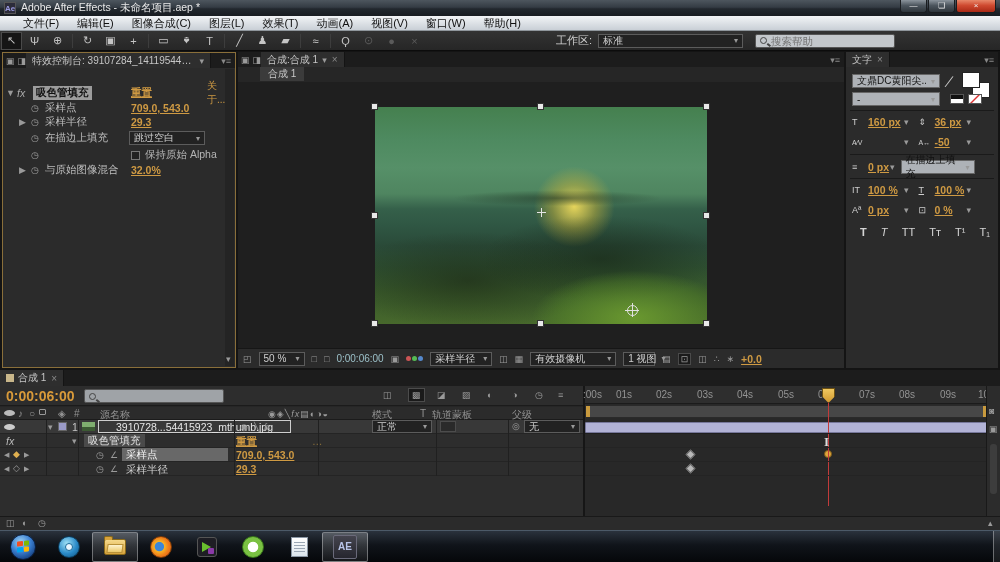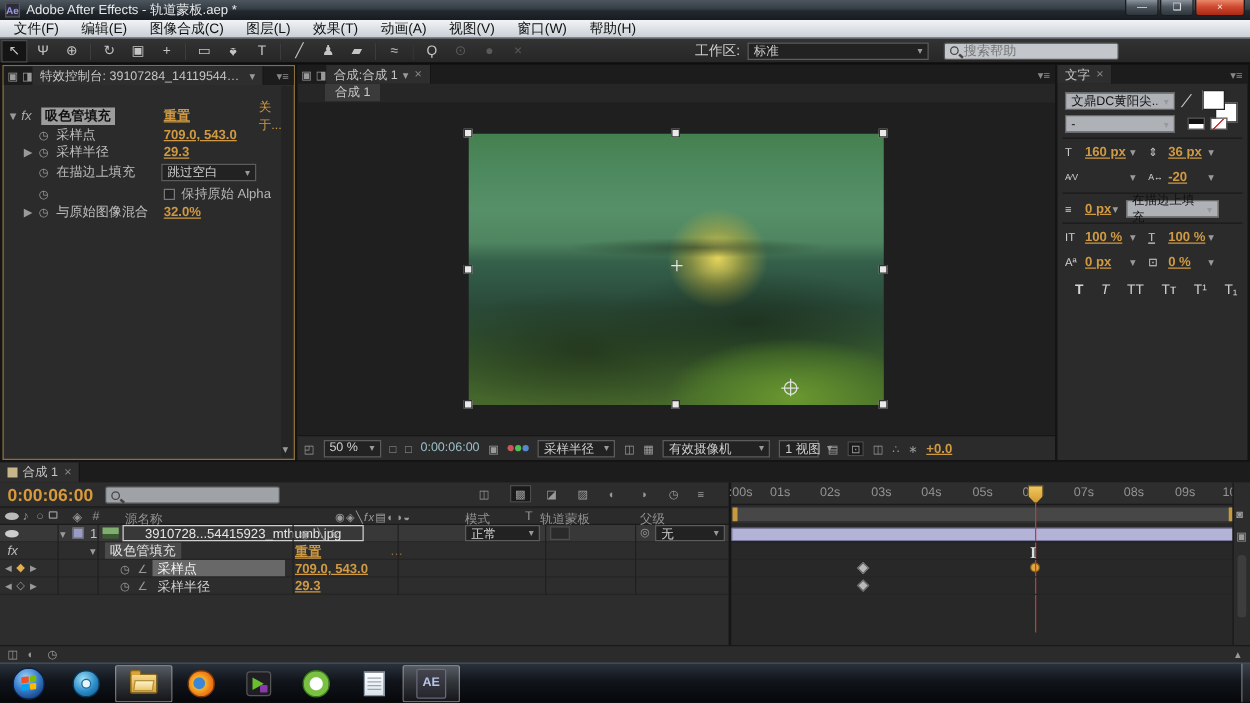--- a/index.html
+++ b/index.html
@@ -13,21 +13,21 @@
     display:flex; align-items:center; padding-left:4px; color:#e8e8e8; font-size:10.5px; }
   .ae-badge { width:12px; height:12px; background:#2c2c3a; border:1px solid #555; color:#9a9ae0;
     font-size:8px; font-weight:bold; display:flex; align-items:center; justify-content:center; margin-right:5px; }
   .winbtns { position:absolute; right:4px; top:0; display:flex; }
   .winbtn { width:27px; height:13px; margin-left:1px; border:1px solid #1a1d20; border-top:none;
     border-radius:0 0 3px 3px; background:linear-gradient(180deg,#8b949c,#4d565e 45%,#2e353b);
     color:#eee; font-size:8px; text-align:center; line-height:12px; }
   .winbtn.close { width:40px; background:linear-gradient(180deg,#e8886a,#cf4a30 45%,#a92915); }
   .menubar { left:0; top:16px; width:1000px; height:15px;
     background:linear-gradient(180deg,#f2f4f6,#d9dee3 60%,#c9cfd6); border-bottom:1px solid #8f969c;
-    display:flex; align-items:center; padding-left:2px; }
+    display:flex; align-items:center; padding-left:14px; }
   .menuitem { padding:0 9px; font-size:11px; color:#111; line-height:15px; }
   .toolbar { left:0; top:31px; width:1000px; height:20px;
     background:linear-gradient(180deg,#333,#262626); border-bottom:1px solid #0c0c0c;
     display:flex; align-items:center; color:#c9c9c9; }
   .tool { width:21px; height:18px; display:flex; align-items:center; justify-content:center;
     font-size:11px; color:#c5c5c5; margin:0 1px; }
   .tool.active { background:#151515; border:1px solid #4a4a4a; }
   .tsep { width:1px; height:14px; background:#141414; border-right:1px solid #3d3d3d; margin:0 3px; }
   .dim { color:#5a5a5a; }
   .ws-label { font-size:11px; color:#cfcfcf; margin:0 6px 0 130px; }
@@ -97,21 +97,21 @@
   .wm-steps { position:absolute; right:0; top:24px; width:10px; height:10px; background:#fff;
     box-shadow:4px 8px 0 -2px #fff, -2px 14px 0 -3px #fff, 8px 16px 0 -3px #fff; }
 </style>
 </head>
 <body>
 
 <div class="screen">
 
   <div class="abs titlebar">
     <span class="ae-badge">Ae</span>
-    <span>Adobe After Effects - 轨道蒙板.aep *</span>
+    <span>Adobe After Effects - 未命名项目.aep *</span>
     <div class="winbtns">
       <span class="winbtn">—</span>
       <span class="winbtn">❏</span>
       <span class="winbtn close">×</span>
     </div>
   </div>
 
   <div class="abs menubar">
     <span class="menuitem">文件(F)</span>
     <span class="menuitem">编辑(E)</span>
@@ -329,21 +329,21 @@
       <span class="glyph">▾</span>
       <span class="cicon" style="margin-left:10px">⇕</span>
       <span class="oval" style="width:32px">36 px</span>
       <span class="glyph">▾</span>
     </div>
     <div class="crow" style="left:6px; top:84px; right:4px">
       <span class="cicon" style="font-size:7px">A⁄V</span>
       <span style="width:36px; color:#777"></span>
       <span class="glyph">▾</span>
       <span class="cicon" style="margin-left:10px; font-size:7px">A↔</span>
-      <span class="oval" style="width:32px">-20</span>
+      <span class="oval" style="width:32px">-50</span>
       <span class="glyph">▾</span>
     </div>
     <div class="abs" style="left:4px; top:102px; right:4px; border-top:1px solid #1a1a1a"></div>
     <div class="crow" style="left:6px; top:108px; right:4px">
       <span class="cicon">≡</span>
       <span class="oval" style="width:22px">0 px</span>
       <span class="glyph">▾</span>
       <span class="dd dd-light" style="width:74px; margin-left:6px">
         <span>在描边上填充</span>
         <span class="arr">▾</span>

